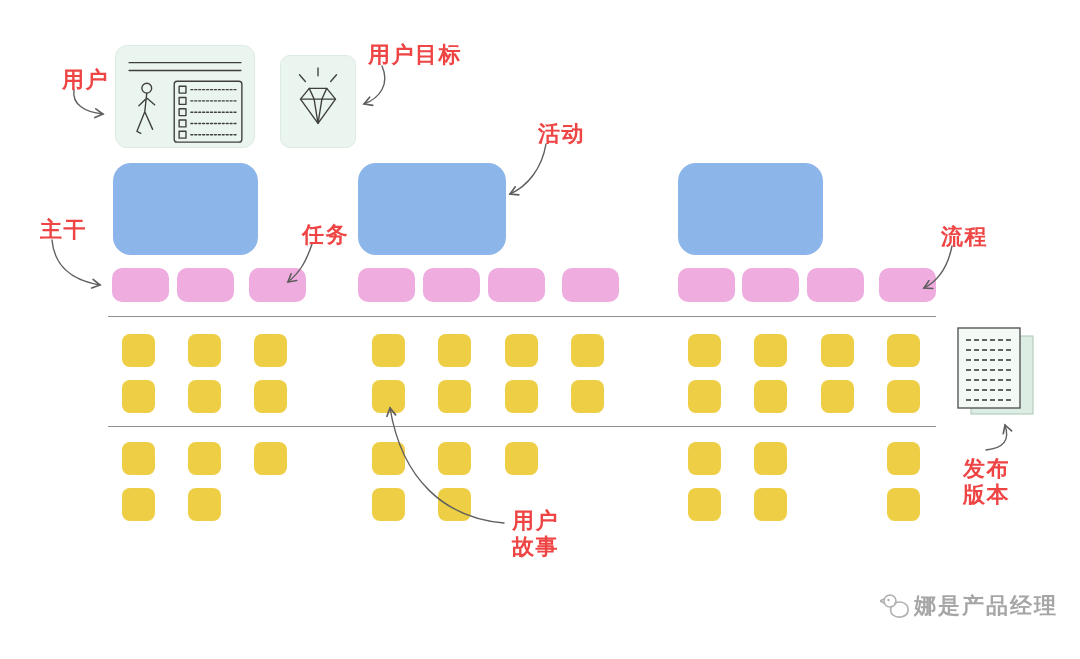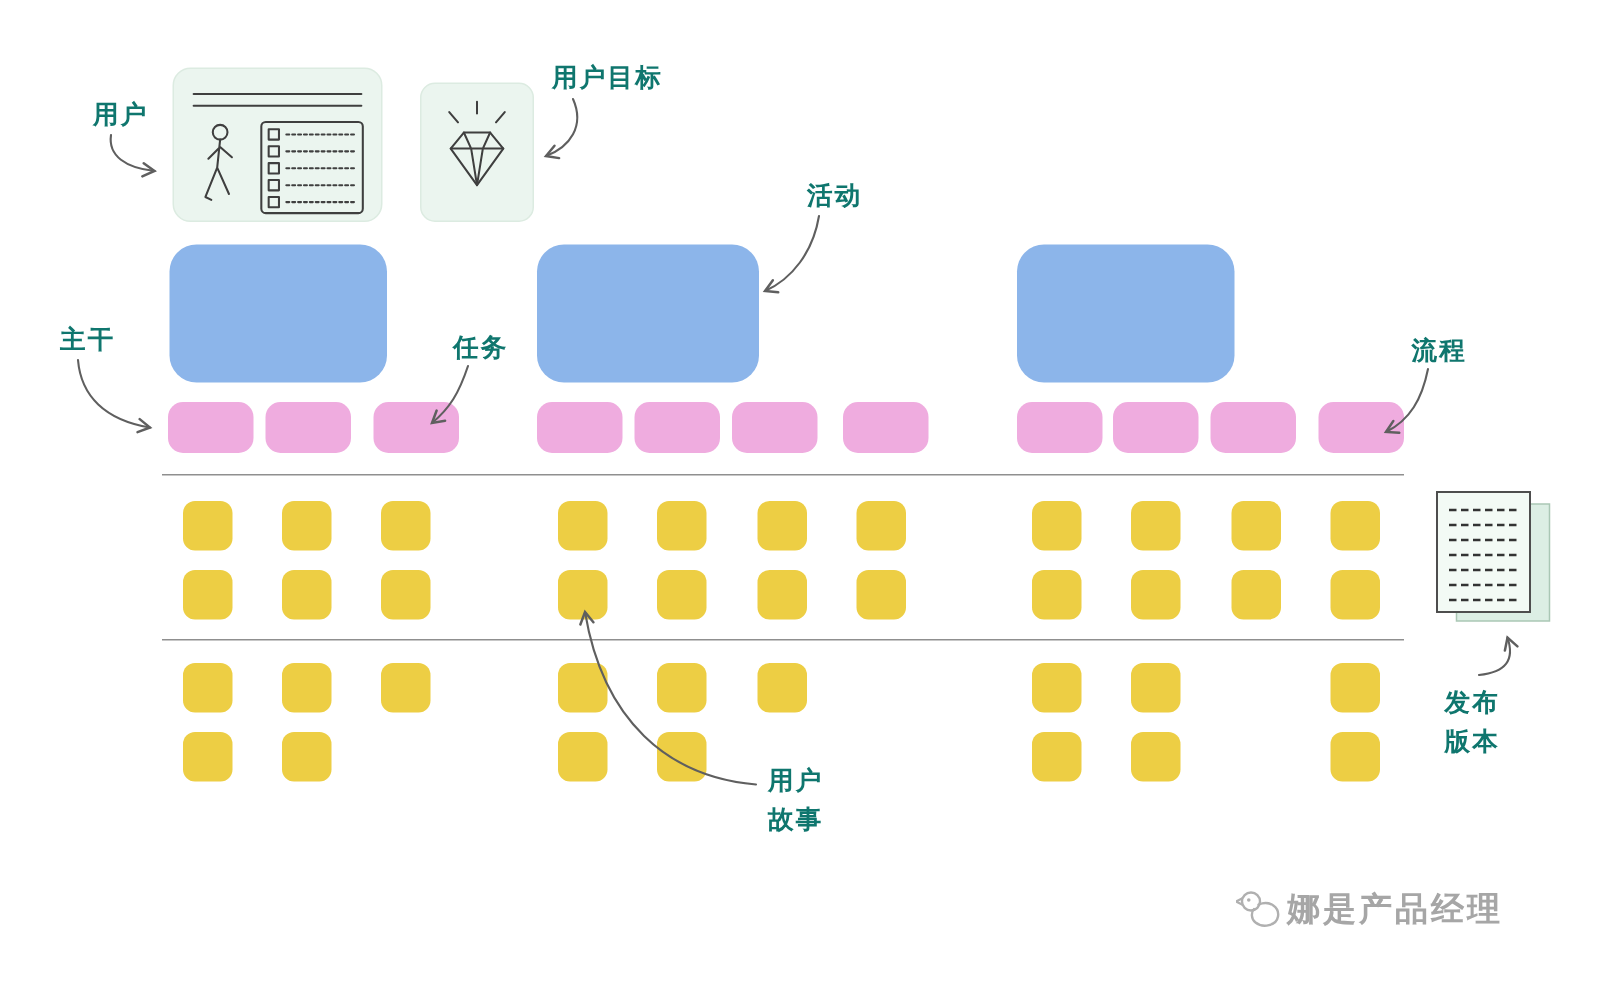--- a/index.html
+++ b/index.html
@@ -9,40 +9,40 @@
   .layer { position:absolute; inset:0; }
   .abs { position:absolute; }
 
   
   .activity-box { border-radius:18px; }
   .task-box { border-radius:10px; }
   .story-note { border-radius:8px; }
   .sep-line { height:1px; }
 
   
-  .lbl { position:absolute; font-size:17px; font-weight:bold; color:#0f766e; letter-spacing:1.5px; z-index:6; white-space:nowrap; }
+  .lbl { position:absolute; font-size:22px; font-weight:bold; color:#ef4444; letter-spacing:1.5px; z-index:6; white-space:nowrap; }
   .lbl.two-line div { line-height:26px; }
 
   
   .card { position:absolute; background:#ebf5ef; border:1px solid #dcebe1; z-index:3; }
   .persona-card { left:115px; top:45px; width:140px; height:103px; border-radius:12px; }
   .goal-card { left:280px; top:55px; width:76px; height:93px; border-radius:10px; }
   .card svg { display:block; width:100%; height:100%; }
   .sketch { fill:none; stroke:#3f3f3f; stroke-width:1.4; stroke-linecap:round; stroke-linejoin:round; }
 
   
   .doc { position:absolute; left:955px; top:326px; width:82px; height:92px; z-index:3; }
 
   
   #arrows { position:absolute; inset:0; z-index:5; pointer-events:none; }
   #arrows path.arrow { fill:none; stroke:#5f5f5f; stroke-width:1.4; stroke-linecap:round; }
 
   
   .caption { position:absolute; left:0; right:0; top:621px; text-align:center; font-size:12px; color:#4a4a4a; letter-spacing:1px; z-index:6; }
-  .watermark { position:absolute; left:824px; top:591px; display:flex; align-items:center; gap:4px; z-index:6; }
+  .watermark { position:absolute; left:880px; top:591px; display:flex; align-items:center; gap:4px; z-index:6; }
   .watermark .wm-text { font-size:22px; font-weight:bold; color:#a6a6a6; letter-spacing:2px; }
 </style>
 </head>
 <body>
 
 <div class="canvas">
 
   <div id="gen-layer" class="layer">
       <div class="abs activity-box" style="left: 113px; top: 163px; width: 145px; height: 92px; background: rgb(140, 181, 234);"></div>
       <div class="abs activity-box" style="left: 358px; top: 163px; width: 148px; height: 92px; background: rgb(140, 181, 234);"></div>

